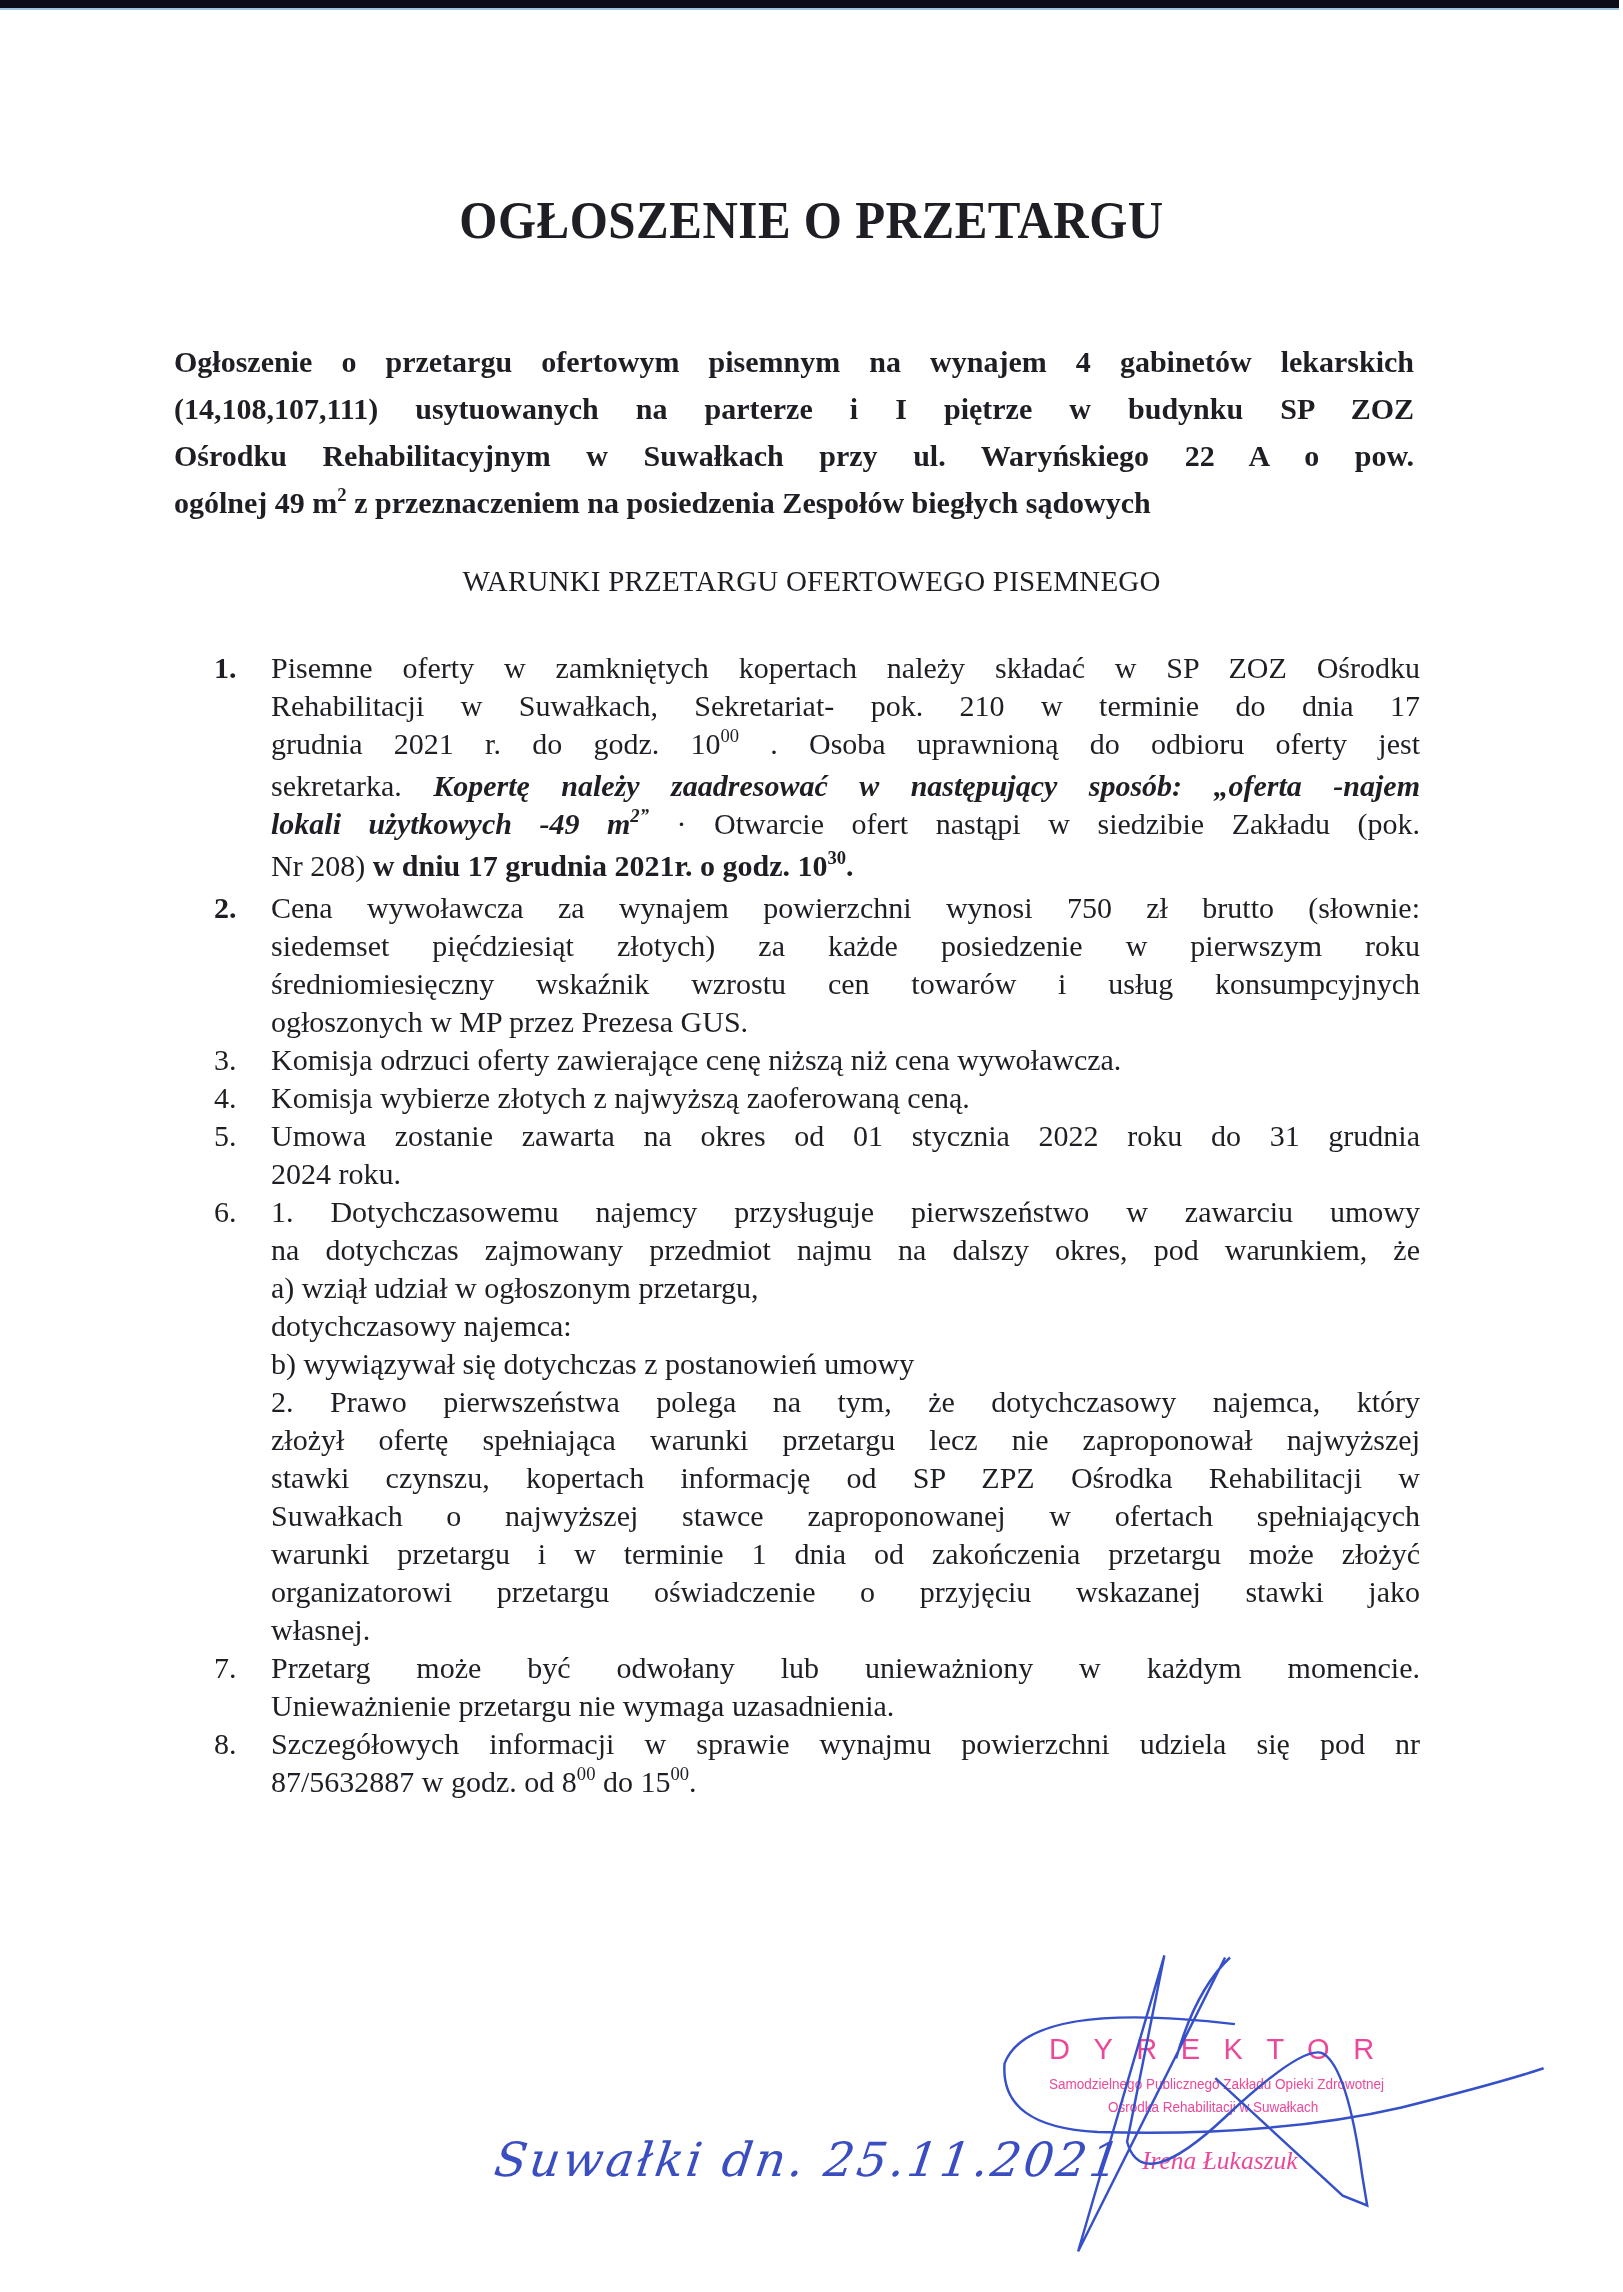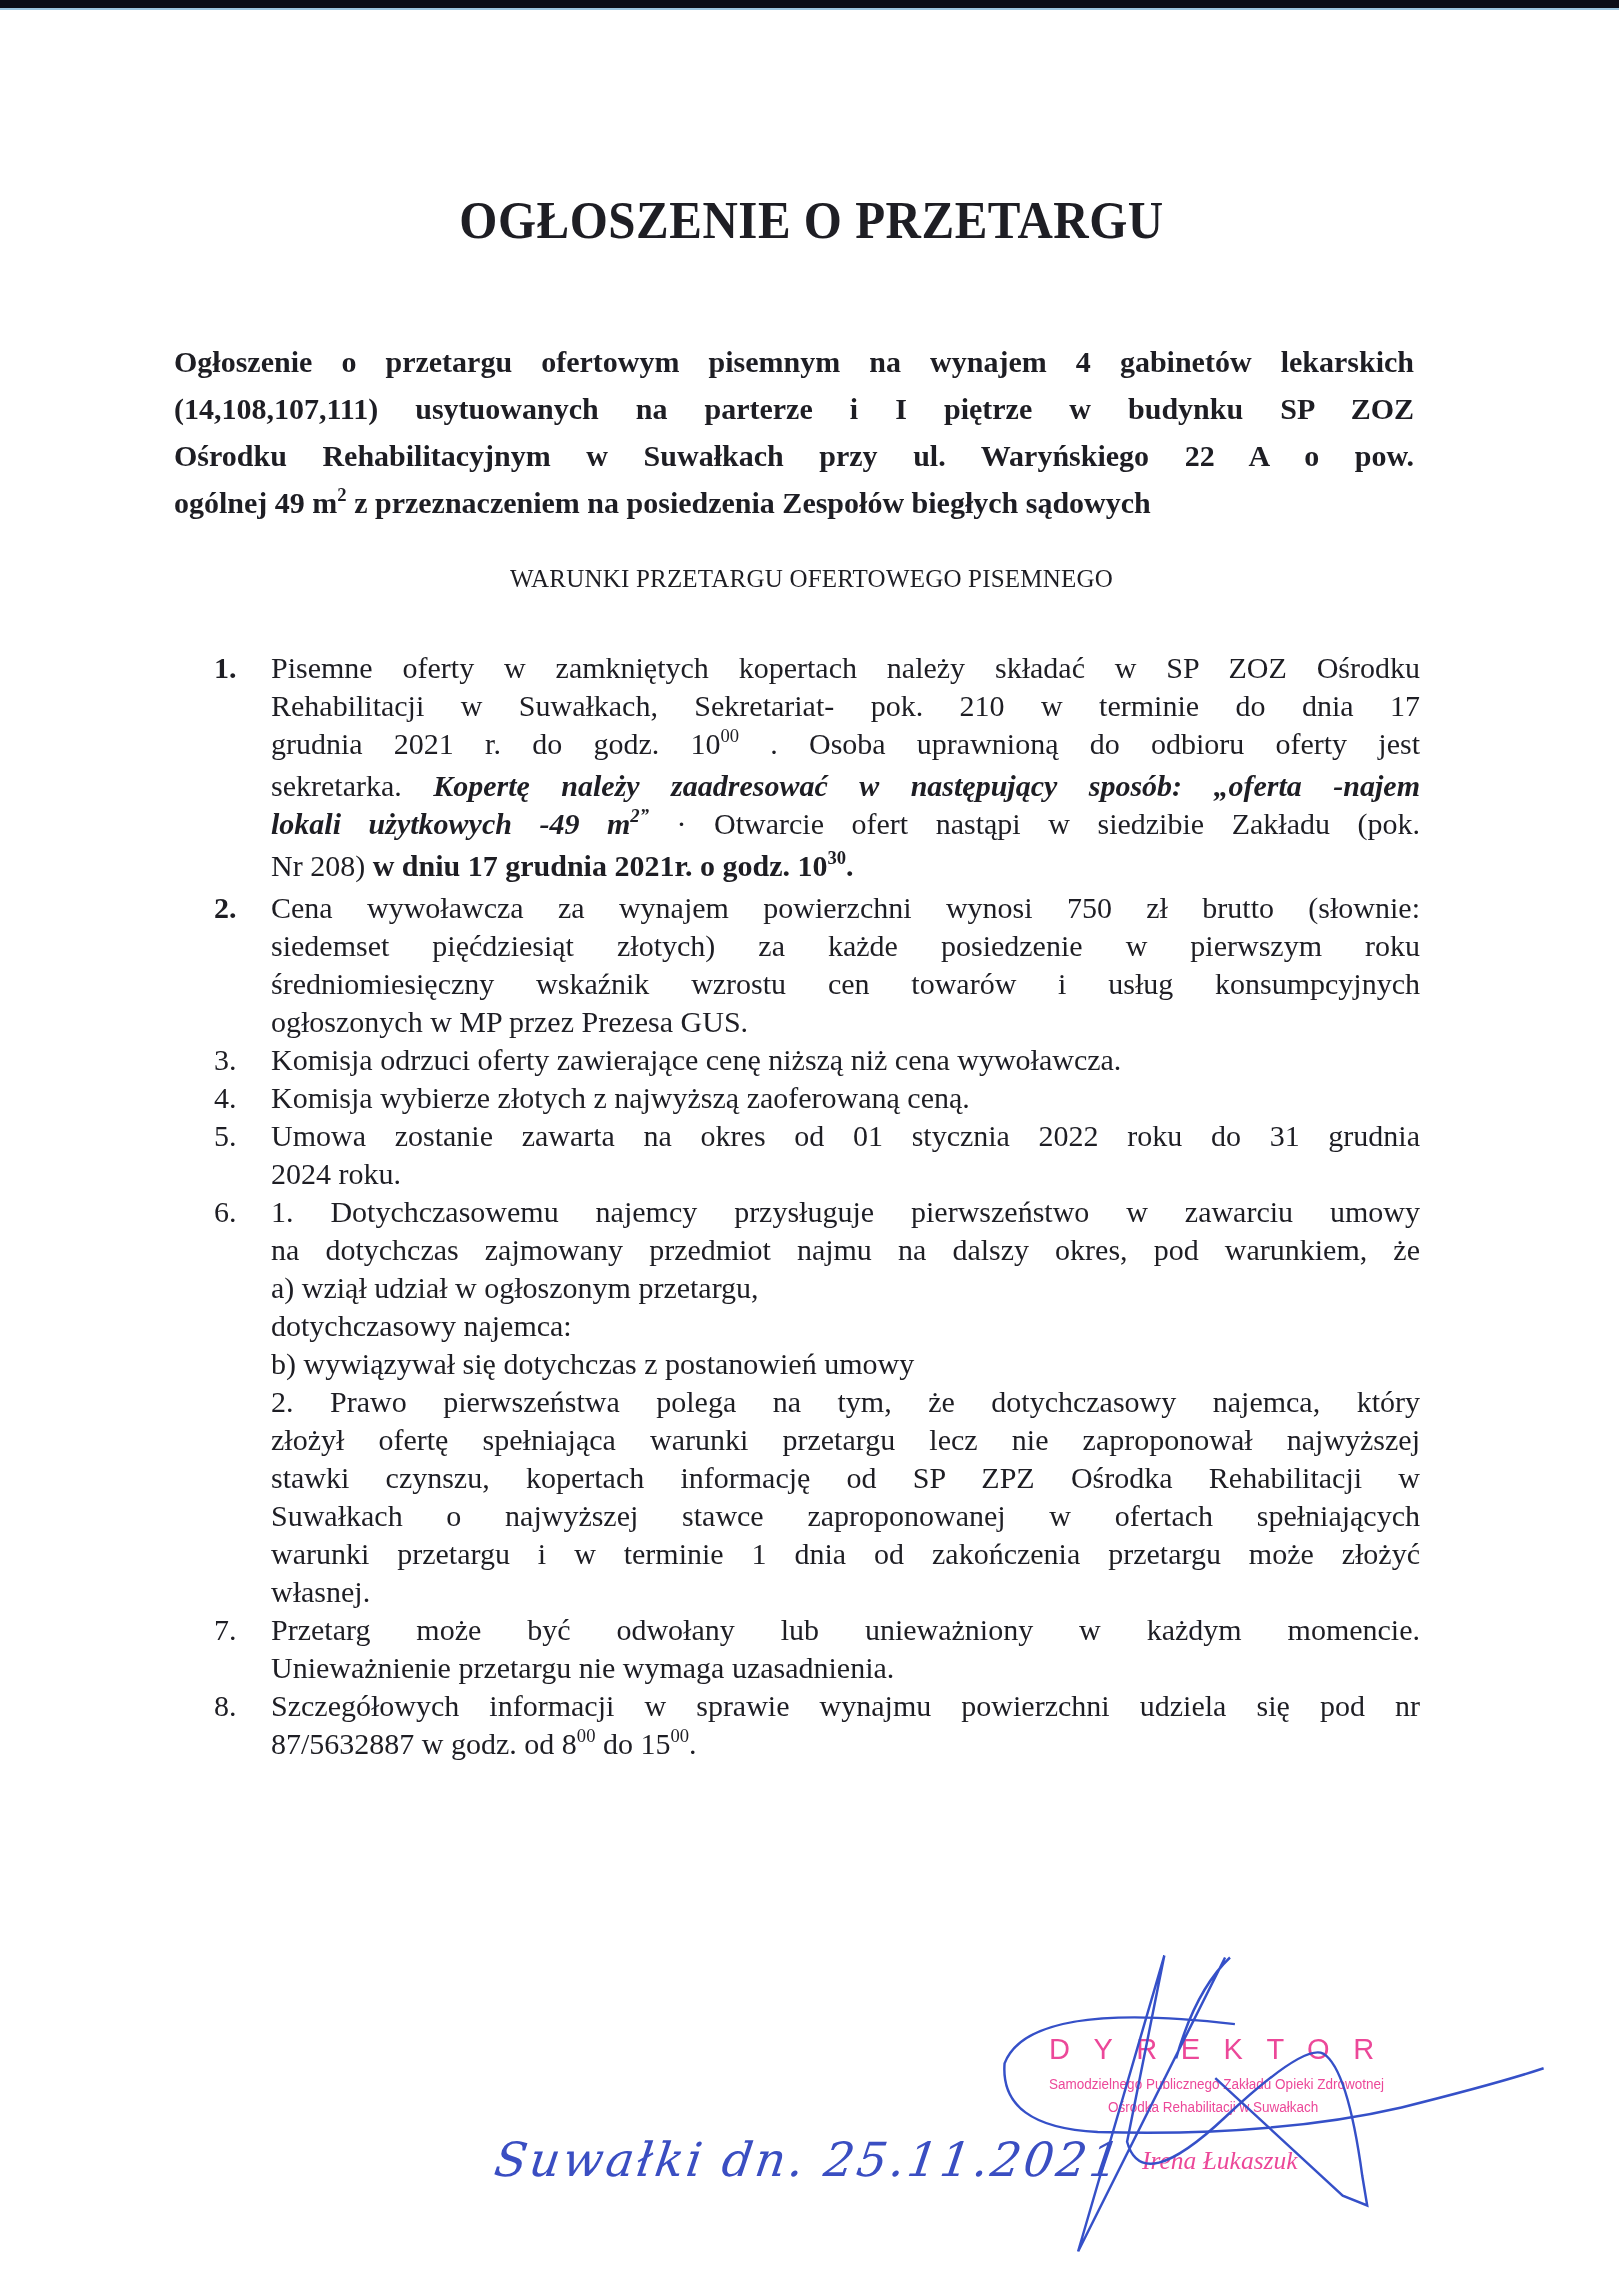--- a/index.html
+++ b/index.html
@@ -13,21 +13,21 @@
     font-weight: bold; font-size: 49px; letter-spacing: 0.5px; transform: scaleY(1.06);
   }
   .intro {
     position: absolute; left: 174px; width: 1240px; top: 338px;
     font-weight: bold; font-size: 30px; line-height: 47px; text-align: justify; text-align-last: left;
   }
   .intro .l { display: block; text-align: justify; text-align-last: justify; }
   .intro .l.last { text-align-last: left; }
   .subtitle {
     position: absolute; left: 0; width: 1623px; top: 565px; text-align: center;
-    font-size: 25px; letter-spacing: 0.2px;
+    font-size: 29px; letter-spacing: 0.2px;
   }
   .conditions { position: absolute; left: 214px; width: 1206px; top: 649px; font-size: 30px; line-height: 38px; }
   .item { position: relative; padding-left: 57px; }
   .num { position: absolute; left: 0; top: 0; }
   .num.bold { font-weight: bold; }
   .ln { display: block; text-align: justify; text-align-last: justify; white-space: nowrap; }
   .ln.free { text-align-last: left; }
   sup { font-size: 62%; vertical-align: 0; position: relative; top: -0.62em; }
   .bi { font-weight: bold; font-style: italic; }
   .b { font-weight: bold; }
@@ -102,20 +102,21 @@
     <span class="ln">1. Dotychczasowemu najemcy przysługuje pierwszeństwo w zawarciu umowy</span>
     <span class="ln">na dotychczas zajmowany przedmiot najmu na dalszy okres, pod warunkiem, że</span>
     <span class="ln free">a)  wziął udział w ogłoszonym przetargu,</span>
     <span class="ln free">dotychczasowy najemca:</span>
     <span class="ln free">b)  wywiązywał się dotychczas z postanowień umowy</span>
     <span class="ln">2. Prawo pierwszeństwa polega na tym, że dotychczasowy najemca, który</span>
     <span class="ln">złożył ofertę spełniająca warunki przetargu lecz nie zaproponował najwyższej</span>
     <span class="ln">stawki czynszu, kopertach informację od SP ZPZ Ośrodka Rehabilitacji w</span>
     <span class="ln">Suwałkach o najwyższej stawce zaproponowanej w ofertach spełniających</span>
     <span class="ln">warunki przetargu i w terminie 1 dnia od zakończenia przetargu może złożyć</span>
+    <span class="ln">organizatorowi przetargu oświadczenie o przyjęciu wskazanej stawki jako</span>
     <span class="ln free">własnej.</span>
   </div>
 
   <div class="item">
     <span class="num">7.</span>
     <span class="ln">Przetarg może być odwołany lub unieważniony w każdym momencie.</span>
     <span class="ln free">Unieważnienie przetargu nie wymaga uzasadnienia.</span>
   </div>
 
   <div class="item">

